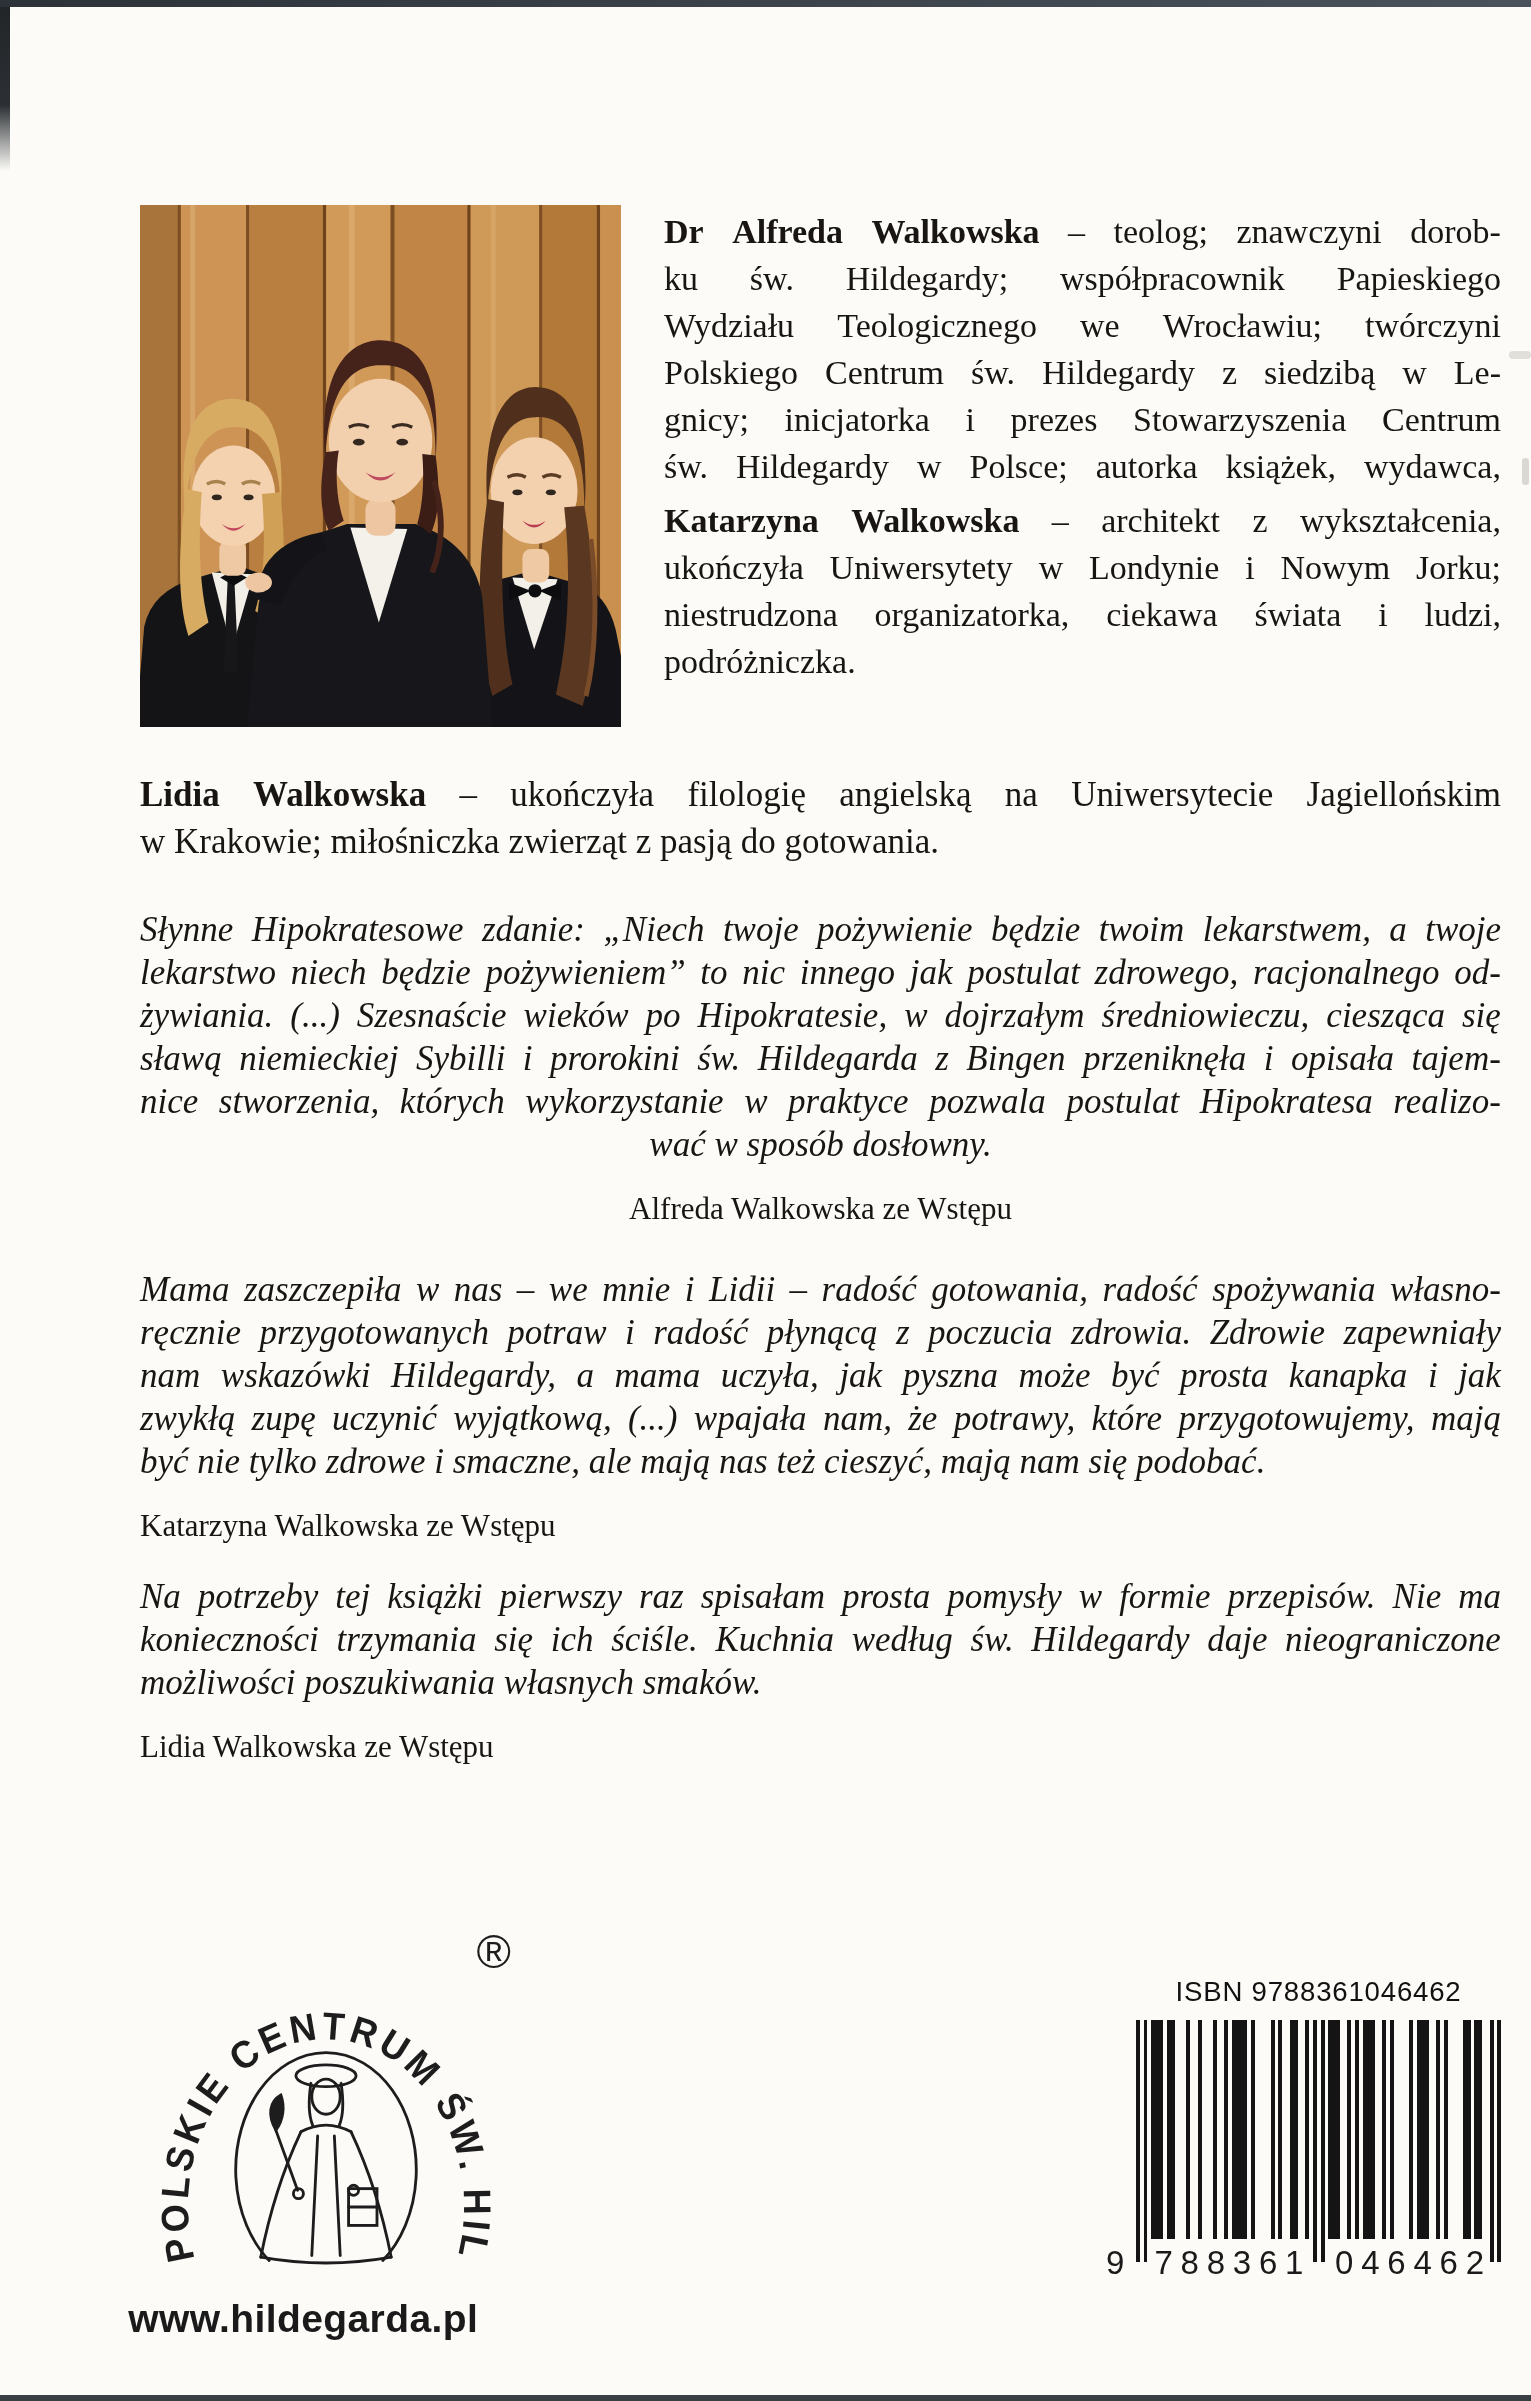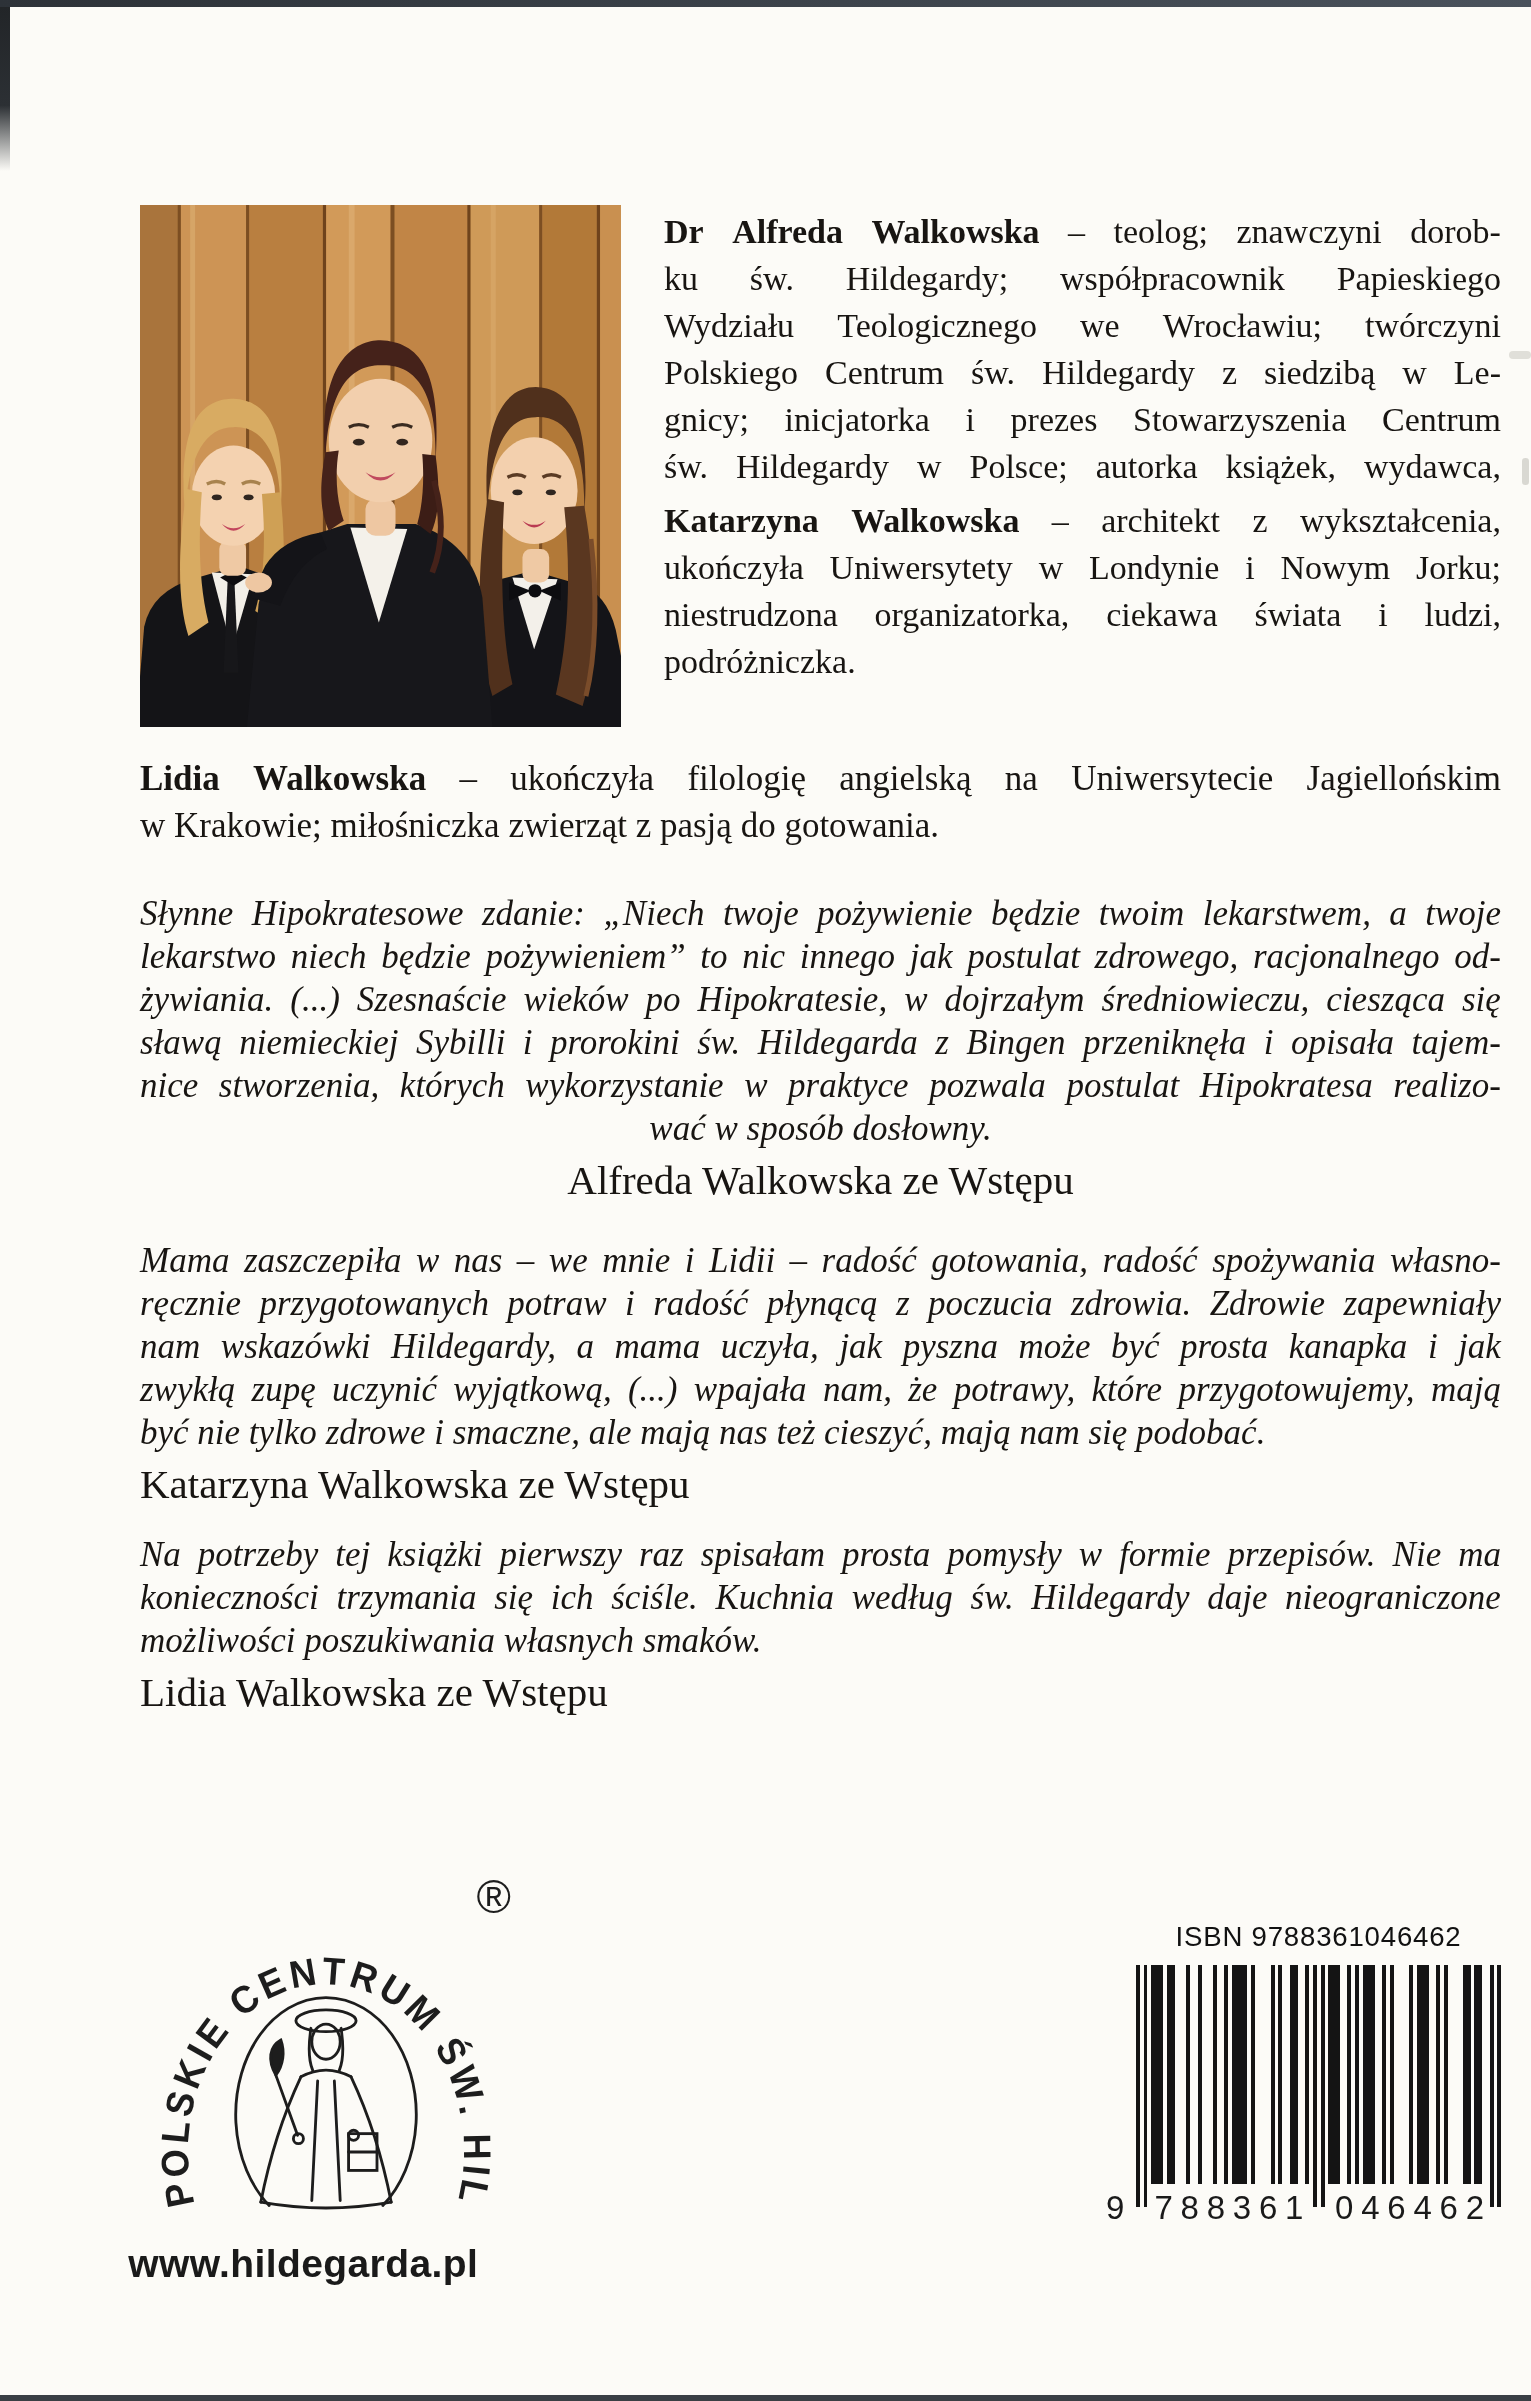--- a/index.html
+++ b/index.html
@@ -15,27 +15,27 @@
   .edge-mark-b{position:absolute;right:1.7px;top:458px;width:7.5px;height:27px;background:#d9d8d2;border-radius:3.3px;}
 
   .content{position:absolute;left:140px;top:0;width:1361px;}
 
   .hero{display:flex;margin-top:205px;}
   .photo-wrap{width:481px;height:522px;flex:none;}
   .photo-wrap svg{display:block;}
   .bio-col{margin-left:43px;flex:1;font-size:34px;line-height:47px;padding-top:3.3px;text-align:left;}
   .bio-block + .bio-block{margin-top:6.7px;}
 
-  .lidia{margin-top:28px;font-size:35px;line-height:47px;}
+  .lidia{margin-top:44px;font-size:35px;line-height:47px;}
 
   .quote{font-style:italic;font-size:35px;line-height:43px;}
   .q1{margin-top:43px;text-align:center;}
   .q2{margin-top:35px;}
   .q3{margin-top:25px;}
-  .attr{font-style:normal;font-size:41px;line-height:48px;margin-top:6px;}
+  .attr{font-style:normal;font-size:31px;line-height:48px;margin-top:19px;}
 
   .jline{display:flex;justify-content:space-between;}
   .jline span{white-space:pre;}
   .b{font-weight:bold;}
 
   .bottom-row{display:flex;justify-content:space-between;align-items:flex-start;margin-top:125px;}
   .logo-block{width:435px;margin-left:-23.4px;}
   .logo-block svg{display:block;}
   .website{font-family:"Liberation Sans",sans-serif;font-weight:bold;font-size:39px;
            letter-spacing:0.4px;color:#1a1a1a;margin:8.4px 0 0 11.7px;}

